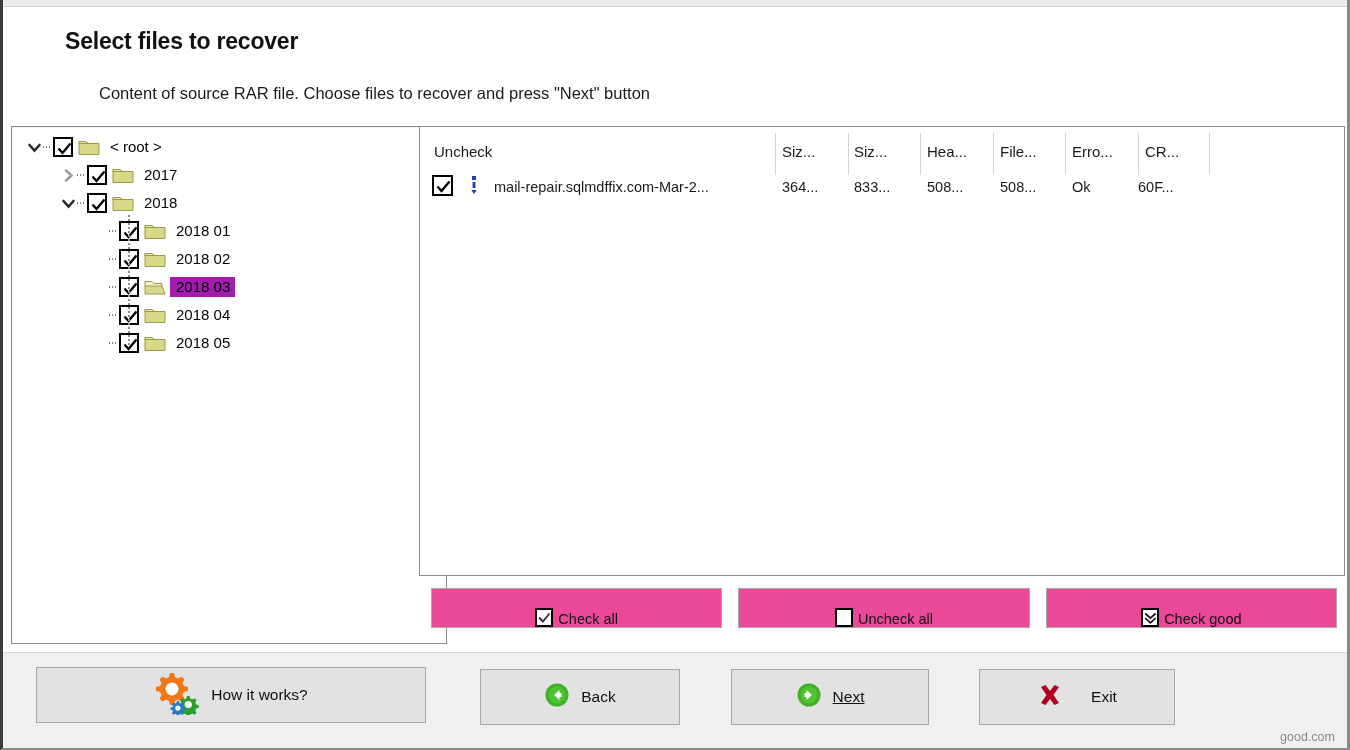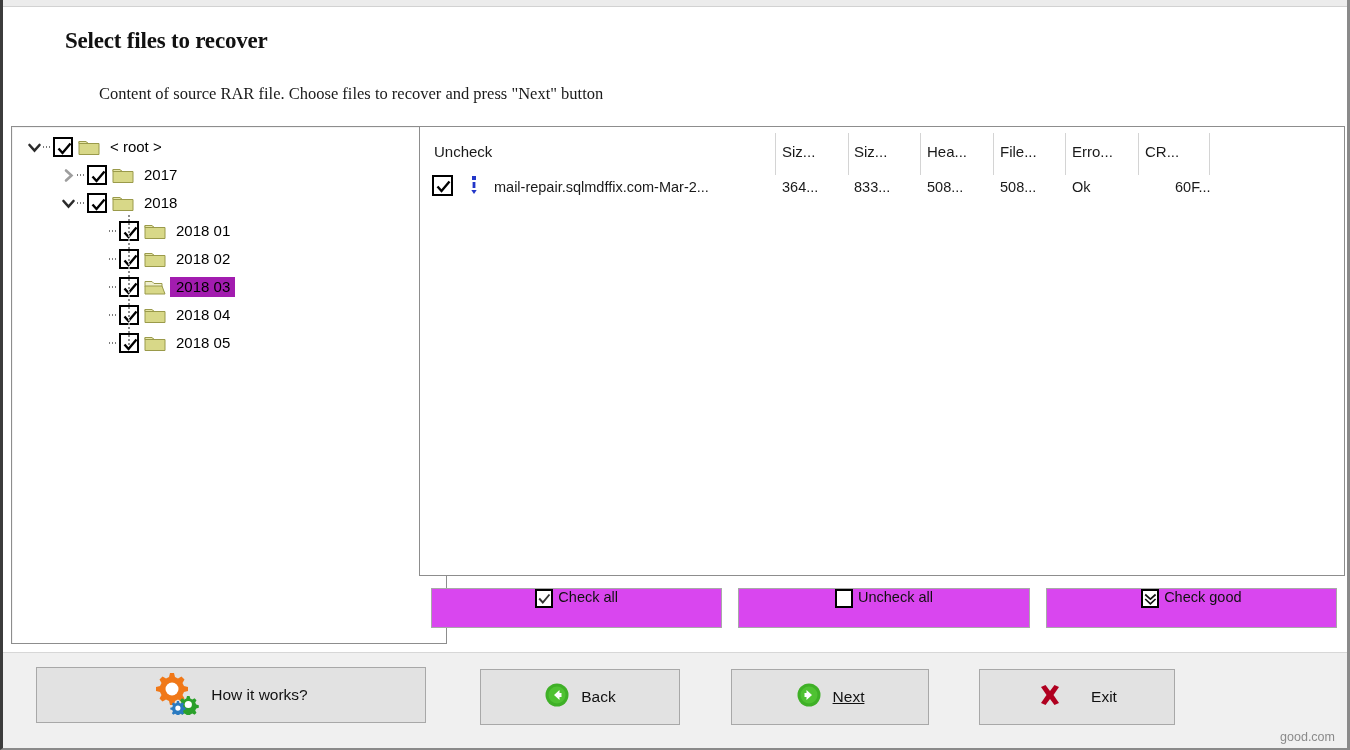--- a/index.html
+++ b/index.html
@@ -22,21 +22,20 @@
     position: absolute; left: 0; top: 0;
     width: 100%; height: 7px;
     background: #ececec;
     border-bottom: 1px solid #d2d2d2;
   }
 
   
   .header-area {
     position: absolute; left: 0; top: 8px; width: 100%; height: 112px;
     background: #ffffff;
-    font-family: Liberation Serif, serif;
   }
   .page-title {
     position: absolute; left: 62px; top: 20px;
     font-size: 23px; font-weight: bold; color: #111111;
     letter-spacing: -0.2px;
   }
   .page-subtitle {
     position: absolute; left: 62px; top: 76px;
     font-size: 16.5px; color: #1a1a1a; margin-left: 34px;
   }
@@ -121,23 +120,23 @@
   .bang { position: absolute; left: 50px; top: 48px; width: 8px; height: 20px; }
 
   
   .chk-row {
     position: absolute; left: 428px; top: 588px;
     width: 906px; height: 40px;
     display: flex; gap: 16px;
   }
   .chk-btn {
     flex: 1;
-    background: #d946ef;
+    background: #ec4899;
     border: 1px solid #a8a8a8;
-    display: flex; align-items: flex-start; justify-content: center;
+    display: flex; align-items: flex-end; justify-content: center;
     gap: 5px;
     font-size: 14.5px; color: #111;
     cursor: default;
   }
   .mini-box {
     width: 18px; height: 19px; border: 2px solid #000; background: #fff;
     position: relative; flex: 0 0 18px;
   }
   .mini-box svg { position: absolute; left: 1px; top: 2px; }
 
@@ -334,21 +333,21 @@
             <rect x="2" y="1" width="4" height="4" fill="#2236c8"></rect>
             <rect x="2.6" y="7" width="2.8" height="6" fill="#2236c8"></rect>
             <path d="M4 19 L1.3 15 h5.4z" fill="#2236c8"></path>
           </svg></div>
         <div class="row-cell" style="left: 74px;">mail-repair.sqlmdffix.com-Mar-2...</div>
         <div class="row-cell" style="left: 362px;">364...</div>
         <div class="row-cell" style="left: 434px;">833...</div>
         <div class="row-cell" style="left: 507px;">508...</div>
         <div class="row-cell" style="left: 580px;">508...</div>
         <div class="row-cell" style="left: 652px;">Ok</div>
-        <div class="row-cell" style="left: 755px;">60F...</div>
+        <div class="row-cell" style="left: 718px;">60F...</div>
       </div>
   </div>
 
   <div class="chk-row" id="chk-row">
       <div class="chk-btn">
         <span class="mini-box">
           <svg width="13" height="12" viewBox="0 0 13 12">
             <path d="M1.2 5.5 L4.8 9.5 L11.5 1.5" stroke="#333" stroke-width="1.9" fill="none"></path>
           </svg>
         </span>

